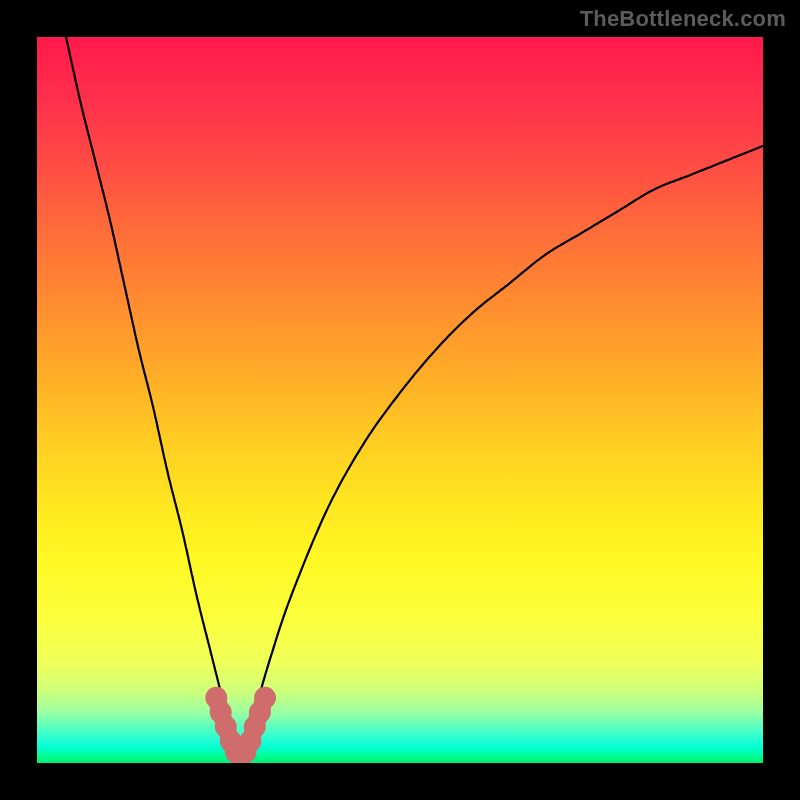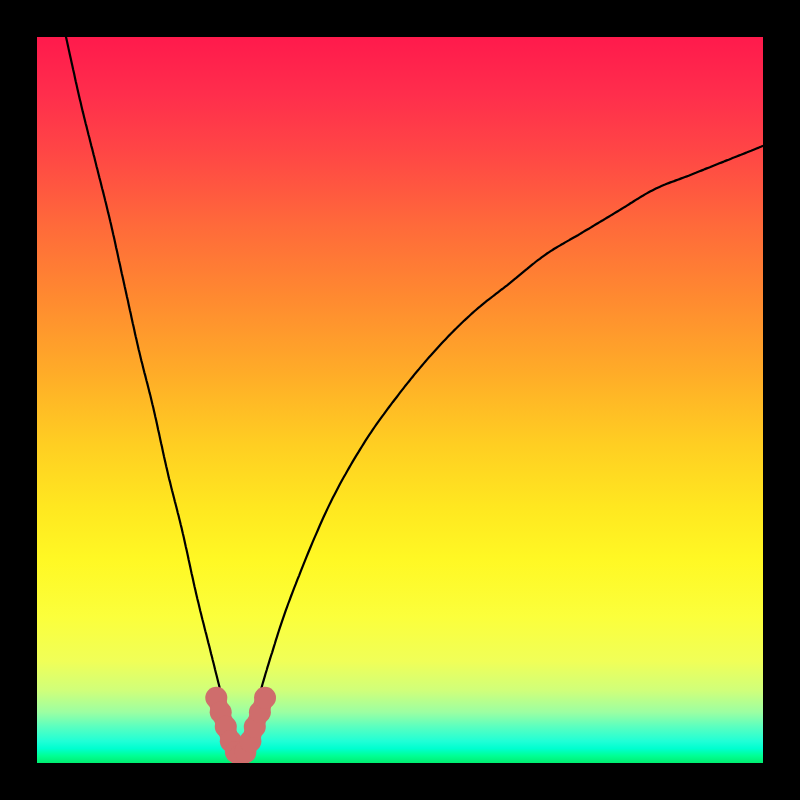--- a/index.html
+++ b/index.html
@@ -87,13 +87,14 @@
           <circle cx="198.9" cy="715.1" r="11" fill="#cf6d6c"></circle>
           <circle cx="203.3" cy="718.7" r="11" fill="#cf6d6c"></circle>
           <circle cx="208.4" cy="715.1" r="11" fill="#cf6d6c"></circle>
           <circle cx="213.4" cy="704.2" r="11" fill="#cf6d6c"></circle>
           <circle cx="217.8" cy="689.7" r="11" fill="#cf6d6c"></circle>
           <circle cx="222.9" cy="675.2" r="11" fill="#cf6d6c"></circle>
           <circle cx="228.0" cy="660.7" r="11" fill="#cf6d6c"></circle>
         </g>
     </svg>
   </div>
+  <div class="watermark">TheBottleneck.com</div>
 </div>
 
 </body></html>

